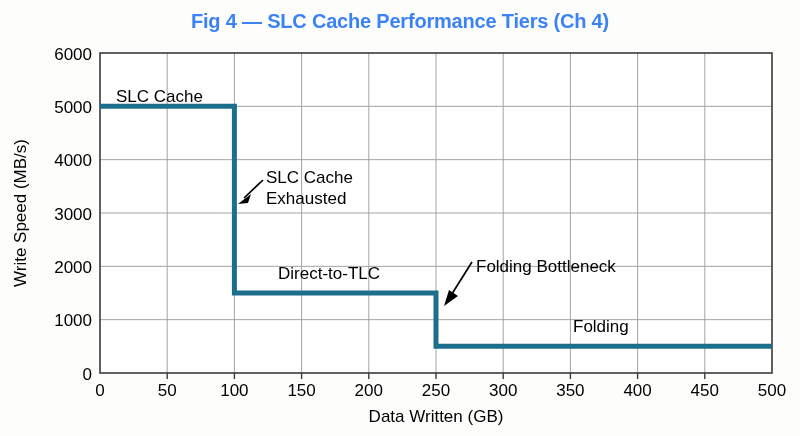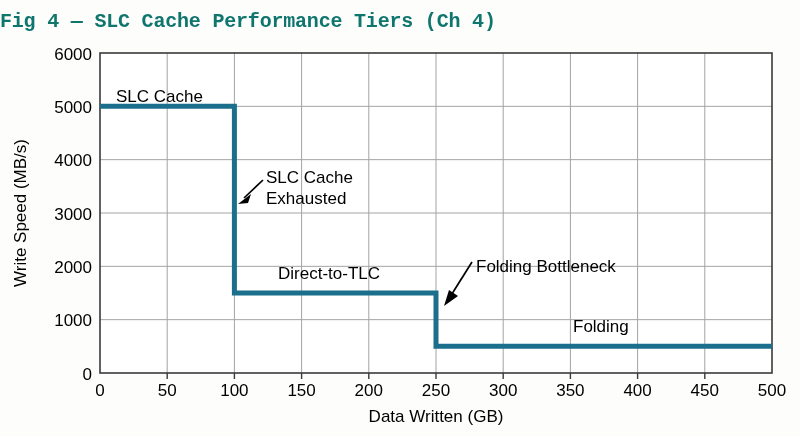--- a/index.html
+++ b/index.html
@@ -13,25 +13,25 @@
     height: 436px;
     background: #fdfdfc;
     font-family: "Liberation Sans", sans-serif;
     overflow: hidden;
   }
   #chart-title {
     position: absolute;
     left: 0;
     top: 10px;
     width: 800px;
+    text-align: center;
     font-size: 20px;
     font-weight: bold;
-    color: #0f766e;
+    color: #3b82f6;
     letter-spacing: -0.2px;
-    font-family: Liberation Mono, monospace;
   }
   #plot-svg {
     position: absolute;
     left: 0;
     top: 0;
   }
   .tick-label {
     font-family: "Liberation Sans", sans-serif;
     font-size: 17px;
     fill: #000;

